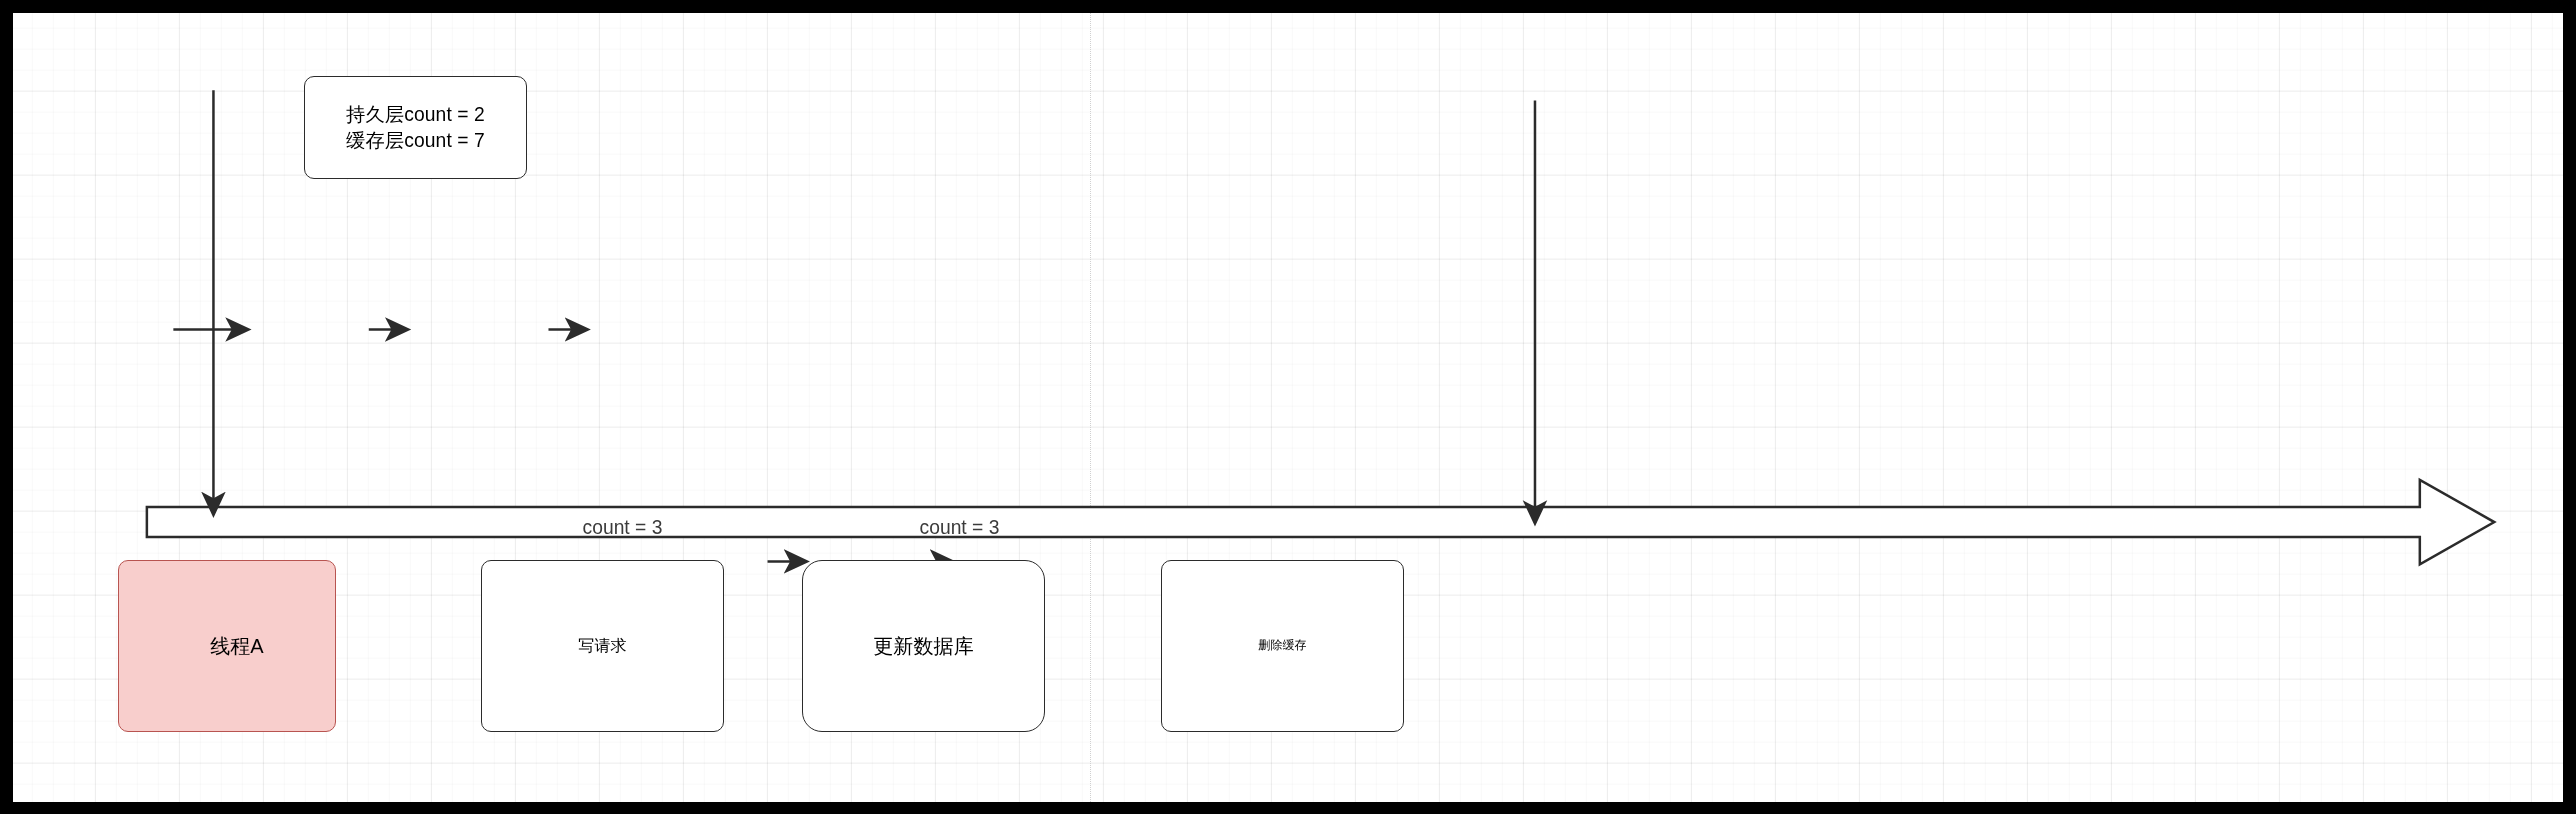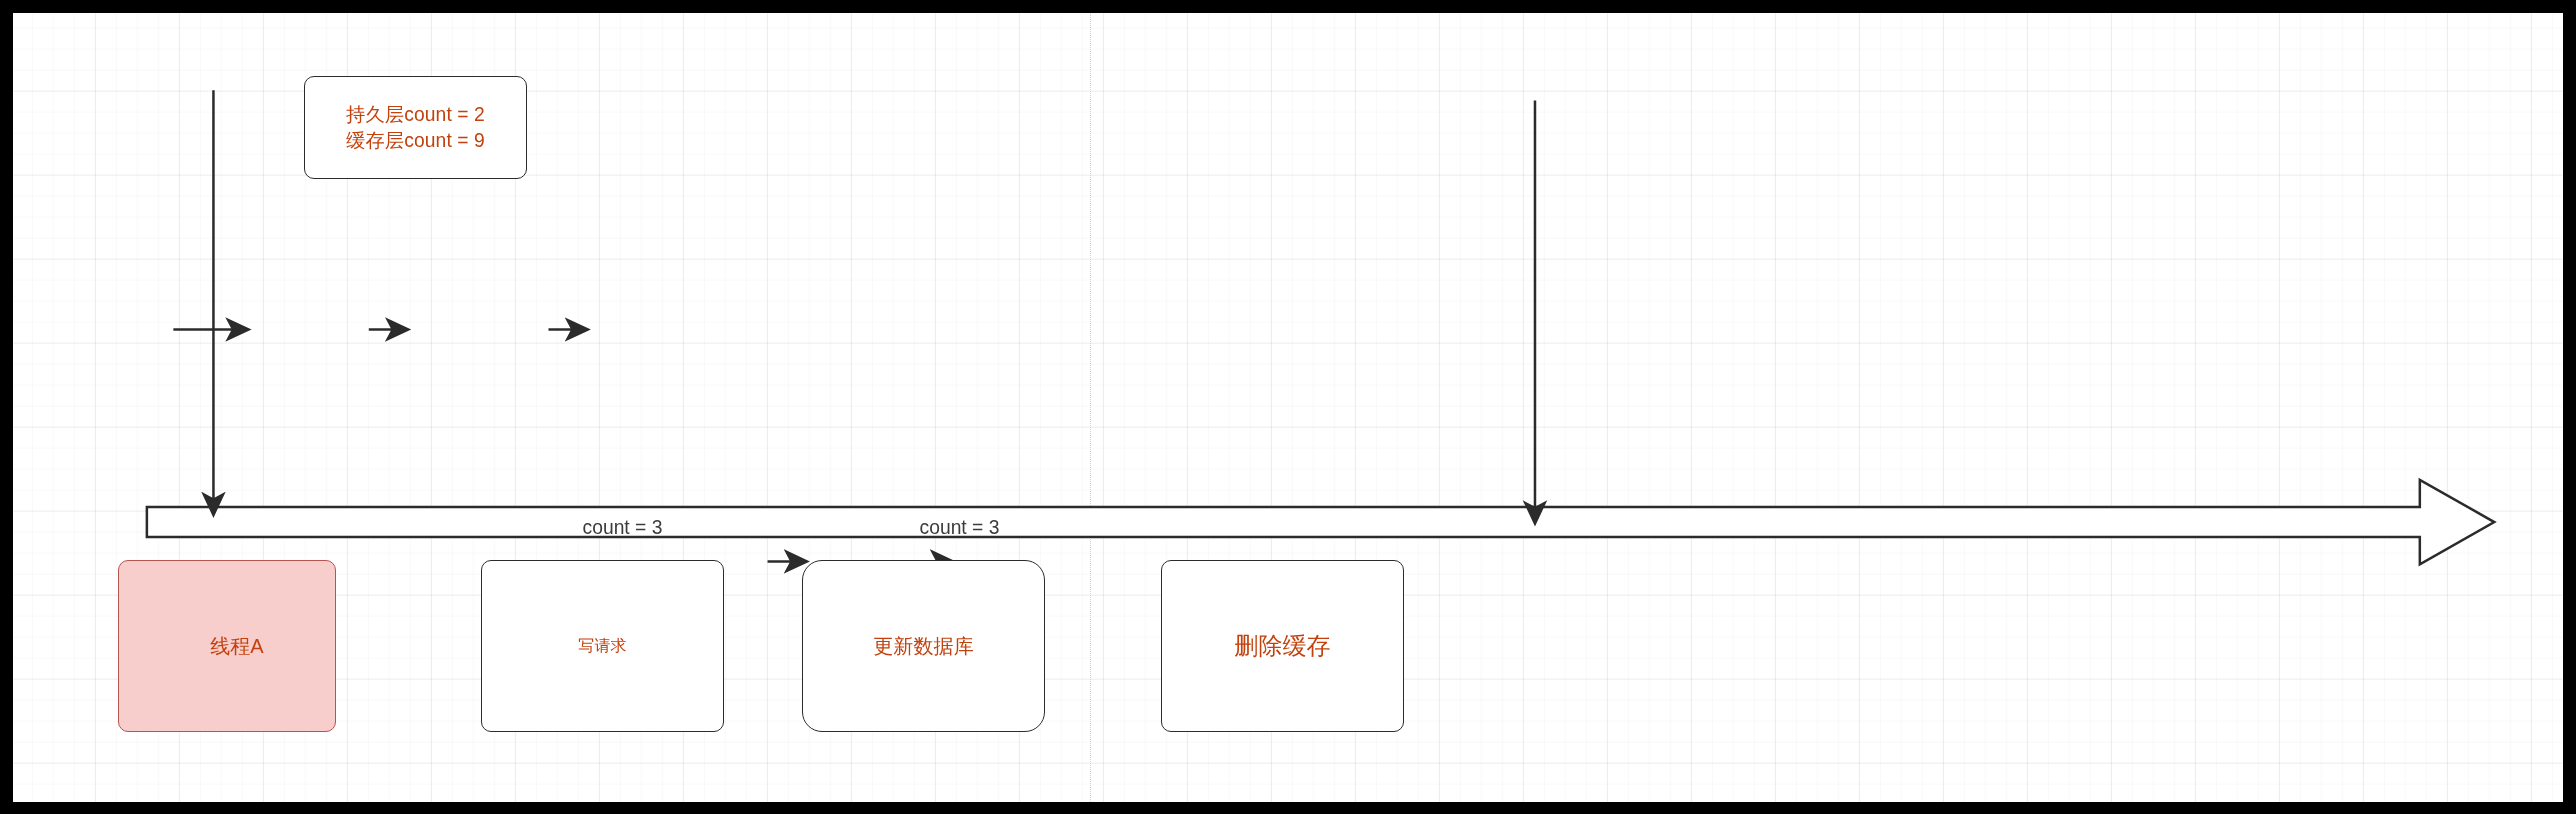--- a/index.html
+++ b/index.html
@@ -47,21 +47,21 @@
   .node {
     position: absolute;
     box-sizing: border-box;
     border: 1.8px solid #2b2b2b;
     border-radius: 10px;
     background: #ffffff;
     display: flex;
     align-items: center;
     justify-content: center;
     text-align: center;
-    color: #c2410c;
+    color: #000000;
     font-size: 20px;
     line-height: 1.32;
     letter-spacing: 0.1px;
     white-space: pre-line;
   }
   .node.thread {
     background: #f8cecc;
     border-color: #b85450;
     border-width: 1.8px;
     border-radius: 8.6px;
@@ -112,37 +112,37 @@
       <line x1="224" y1="442" x2="328" y2="442" stroke="#2b2b2b" stroke-width="3.5" marker-end="url(#ah)"></line>
       <line x1="497" y1="442" x2="551" y2="442" stroke="#2b2b2b" stroke-width="3.5" marker-end="url(#ah)"></line>
       <line x1="748" y1="442" x2="802" y2="442" stroke="#2b2b2b" stroke-width="3.5" marker-end="url(#ah)"></line>
 
       <line x1="1054" y1="766" x2="1108" y2="766" stroke="#2b2b2b" stroke-width="3.5" marker-end="url(#ah)"></line>
       <line x1="1258" y1="766" x2="1312" y2="766" stroke="#2b2b2b" stroke-width="3.5" marker-end="url(#ah)"></line>
     </svg>
 
     <div class="node note" style="left: 291px; top: 63px; width: 223px; height: 103px; flex-direction: column; font-size: 19.3px; border-width: 1.8px; border-radius: 10px;">
       <span>持久层count = 2</span>
-      <span>缓存层count = 9</span>
+      <span>缓存层count = 7</span>
     </div>
 
     <div class="lbl" style="left: 495px; top: 504px; width: 229px;">count = 3</div>
     <div class="lbl" style="left: 832px; top: 504px; width: 229px;">count = 3</div>
 
     <div class="node thread" style="left: 105px; top: 547px; width: 218px; height: 172px; font-size: 20px; border-width: 1.8px; border-radius: 10px;">
       <span>线程A</span>
     </div>
 
     <div class="node" style="left: 468px; top: 547px; width: 243px; height: 172px; font-size: 16px; border-width: 1.8px; border-radius: 10px;">
       <span>写请求</span>
     </div>
 
     <div class="node" style="left: 789px; top: 547px; width: 243px; height: 172px; font-size: 20px; border-width: 1.8px; border-radius: 20px;">
       <span>更新数据库</span>
     </div>
 
-    <div class="node" style="left: 1148px; top: 547px; width: 243px; height: 172px; font-size: 24px; border-width: 1.8px; border-radius: 10px;">
+    <div class="node" style="left: 1148px; top: 547px; width: 243px; height: 172px; font-size: 12px; border-width: 1.8px; border-radius: 10px;">
       <span>删除缓存</span>
     </div>
 
   </div>
 </div>
 
 
 </body></html>

